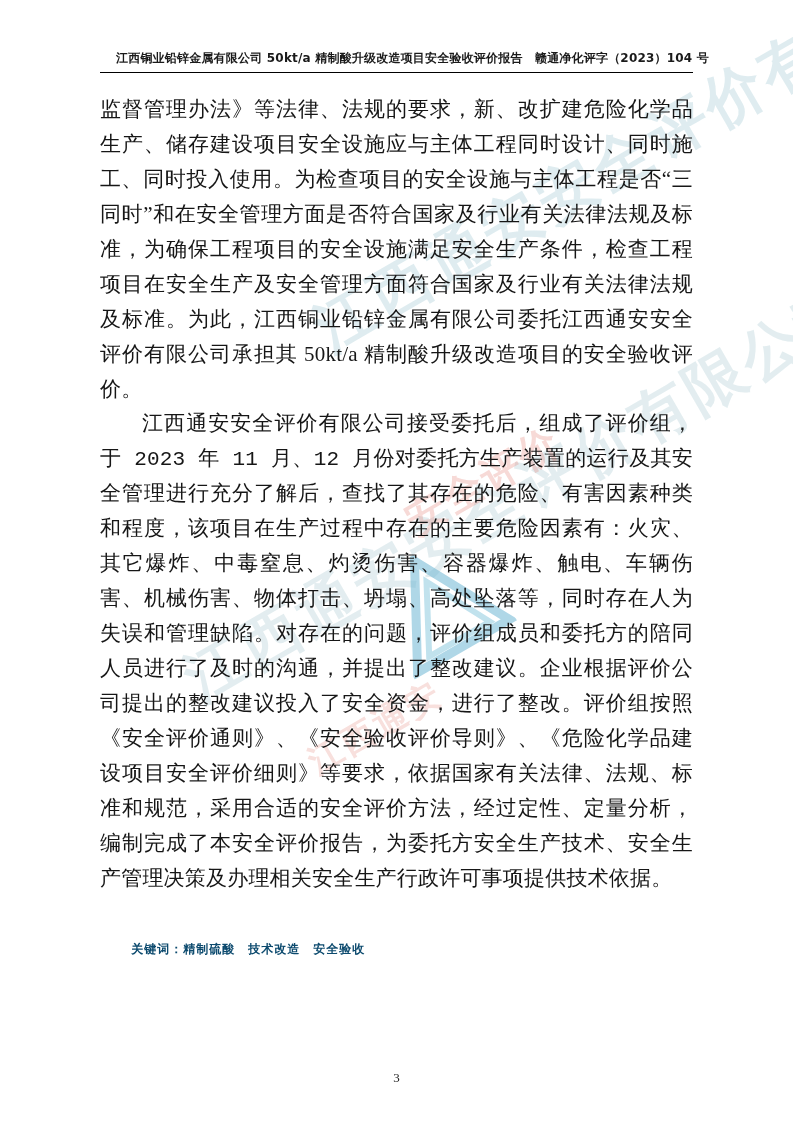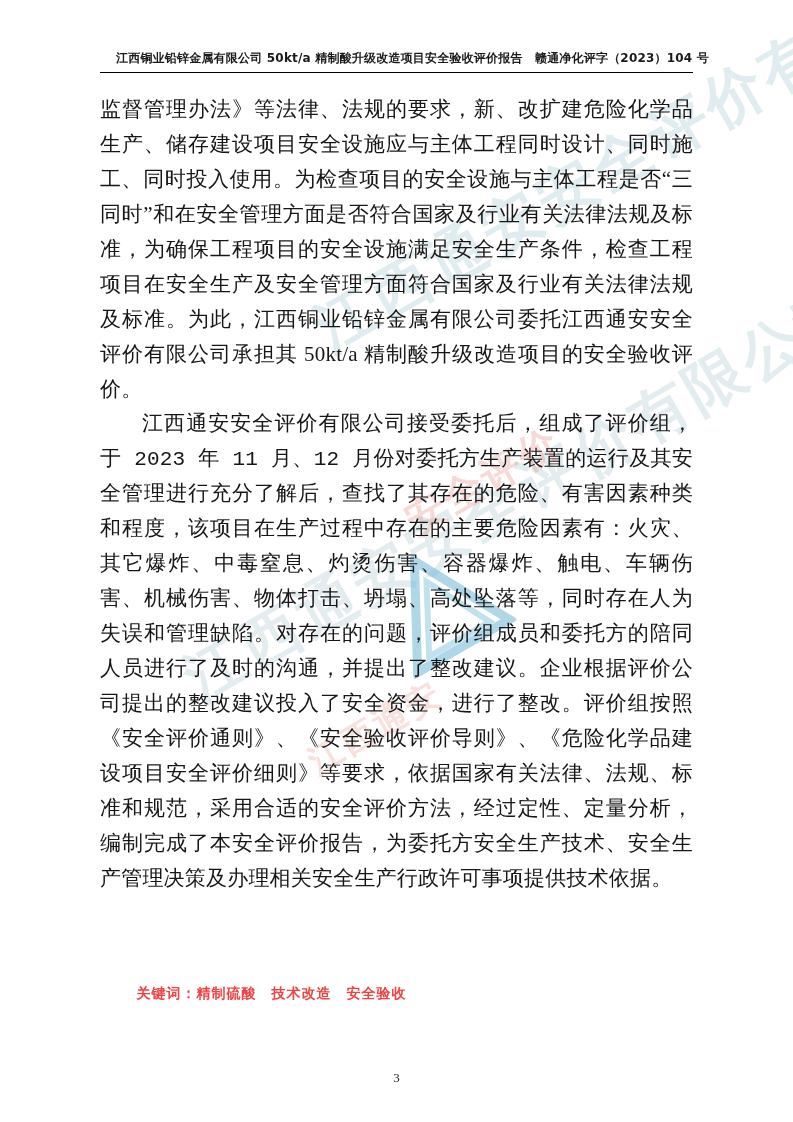--- a/index.html
+++ b/index.html
@@ -58,24 +58,24 @@
     font-size: 21px;
     line-height: 35px;
     color: #161616;
     text-align: justify;
     text-justify: inter-ideograph;
     letter-spacing: 0.2px;
   }
   p.indent { text-indent: 2em; font-family: Liberation Mono, monospace; }
 
   .keywords {
-    margin-top: 88px;
-    font-size: 14px;
+    margin-top: 44px;
+    font-size: 12px;
     font-weight: bold;
-    color: #ef4444;
+    color: #0c4a6e;
     text-indent: 2.6em;
     letter-spacing: 1px;
     font-family: "DejaVu Sans", sans-serif;
   }
 
   
   .page-number {
     position: absolute;
     left: 0;
     right: 0;

